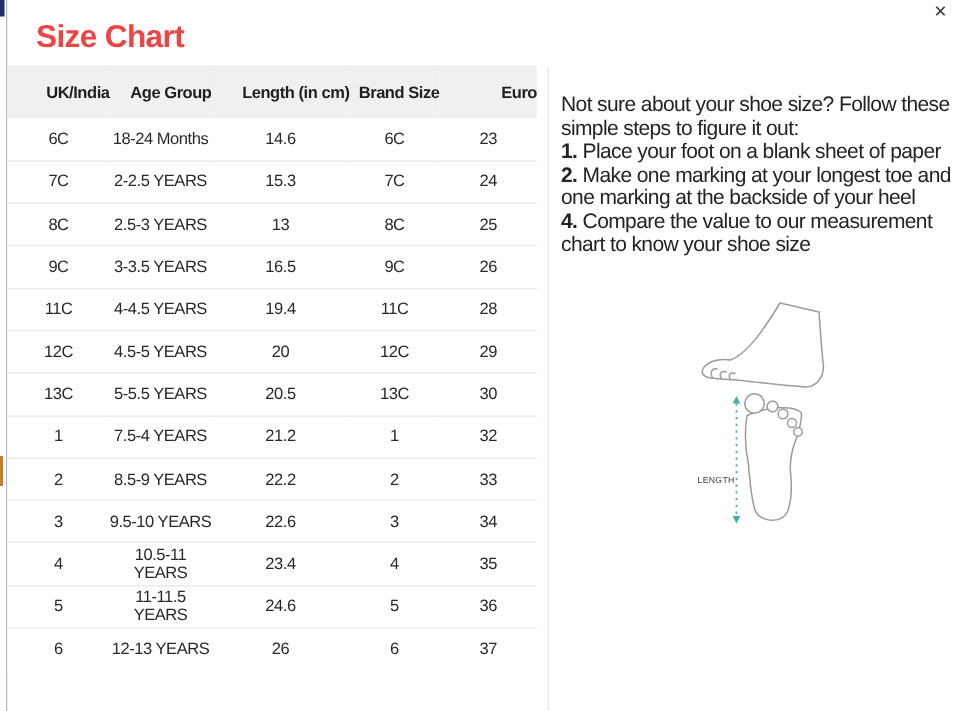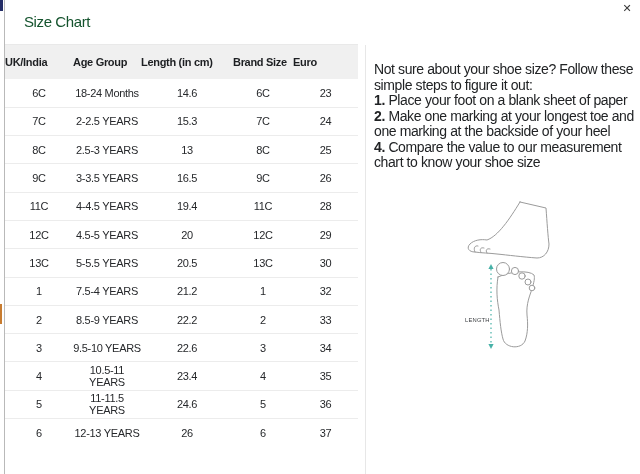--- a/index.html
+++ b/index.html
@@ -10,21 +10,21 @@
   }
   
   .edge-navy   { position:absolute; left:0; top:0; width:3px; height:11px; background:#232c66; }
   .edge-orange { position:absolute; left:0; top:304px; width:2px; height:20px; background:#c87c30; }
   .edge-line   { position:absolute; left:4px; top:0; width:1px; height:474px; background:#b9b9b9; }
 
   .modal { position:absolute; left:5px; top:0; width:635px; height:474px; background:#fff; }
 
   .title {
     position:absolute; left:19px; top:13px;
-    font-size:15px; font-weight:normal; letter-spacing:-0.4px; color:#14532d;
+    font-size:21px; font-weight:bold; letter-spacing:-0.4px; color:#ef4444;
   }
   .close-btn {
     position:absolute; left:614px; top:0px; width:16px; height:16px;
     font-size:11px; line-height:16px; text-align:center; color:#3a3a3a; cursor:pointer;
   }
 
   .table-topline { position:absolute; left:0; top:44px; width:353px; height:1px; background:#e9e9e9; }
   .panel-divider { position:absolute; left:360px; top:45px; width:1px; height:429px; background:#e7e7e7; }
 
   .size-table {
@@ -32,21 +32,21 @@
     border-collapse:collapse; table-layout:fixed;
     font-size:11px; letter-spacing:-0.3px; color:#26282b;
   }
   .size-table col.c1 { width:68px; }
   .size-table col.c2 { width:68px; }
   .size-table col.c3 { width:92px; }
   .size-table col.c4 { width:60px; }
   .size-table col.c5 { width:65px; }
   .size-table th {
     background:#f0f0f0; font-weight:bold; height:34px;
-    text-align:left; vertical-align:middle; color:#1d1f22;
+    text-align:right; vertical-align:middle; color:#1d1f22;
   }
   .size-table td {
     height:28.3px; text-align:center; vertical-align:middle;
     border-bottom:1px solid #ececec; background:#fff;
   }
   .size-table tr:last-child td { border-bottom:none; }
 
   .instructions {
     position:absolute; left:369px; top:62px; width:266px;
     font-size:14px; letter-spacing:-0.4px; line-height:15.5px; color:#212325;

